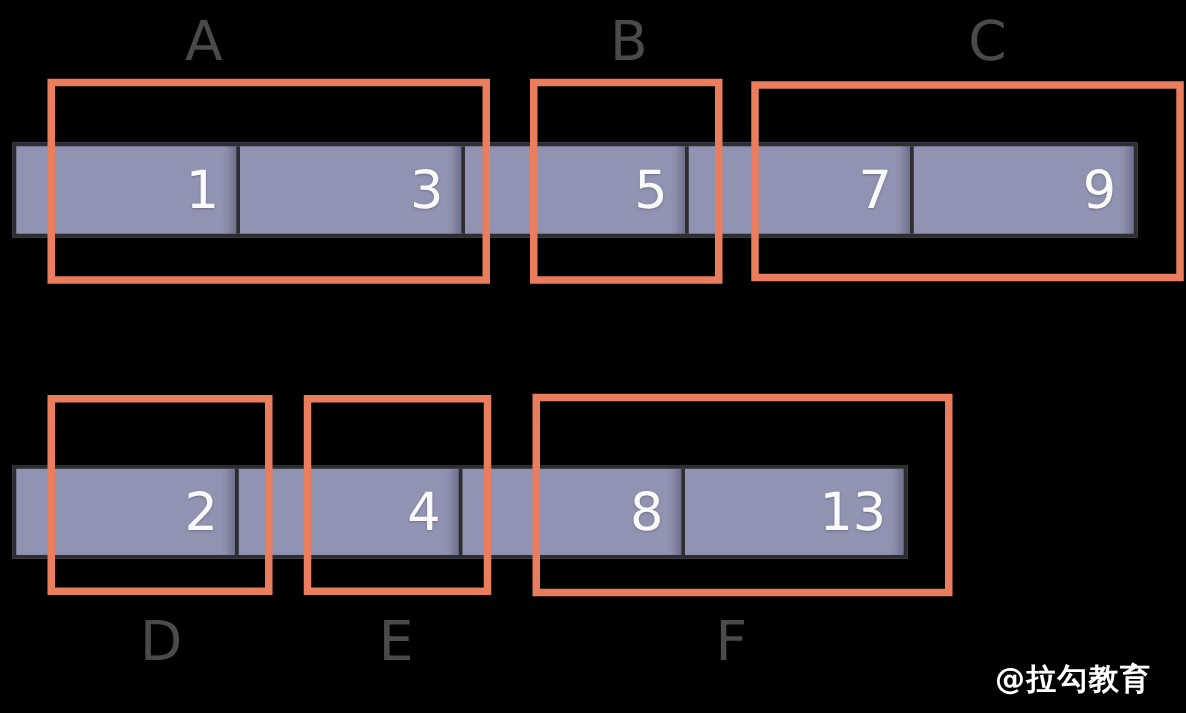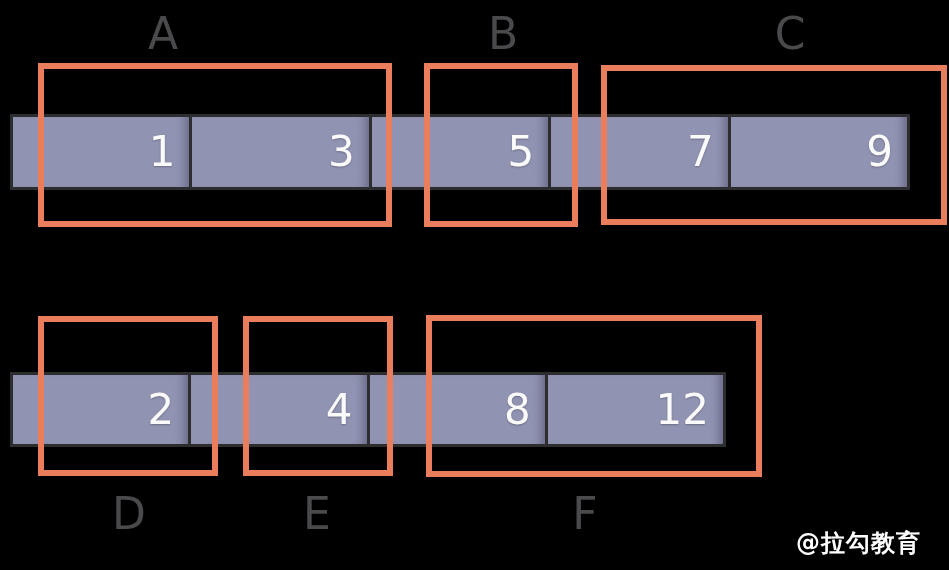--- a/index.html
+++ b/index.html
@@ -114,21 +114,21 @@
     <div class="seg">
       <span class="num">2</span>
     </div>
     <div class="seg">
       <span class="num">4</span>
     </div>
     <div class="seg">
       <span class="num">8</span>
     </div>
     <div class="seg">
-      <span class="num">12</span>
+      <span class="num">13</span>
     </div>
   </div>
 
   <div class="gbox gbox-d"></div>
   <div class="gbox gbox-e"></div>
   <div class="gbox gbox-f"></div>
 
   <div class="glabel glabel-d">D</div>
   <div class="glabel glabel-e">E</div>
   <div class="glabel glabel-f">F</div>

